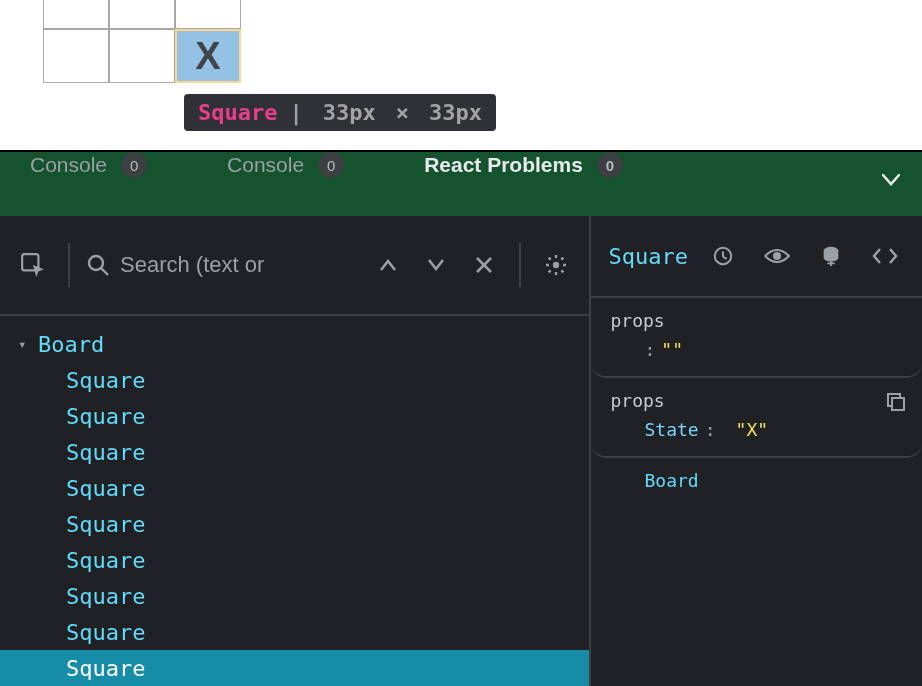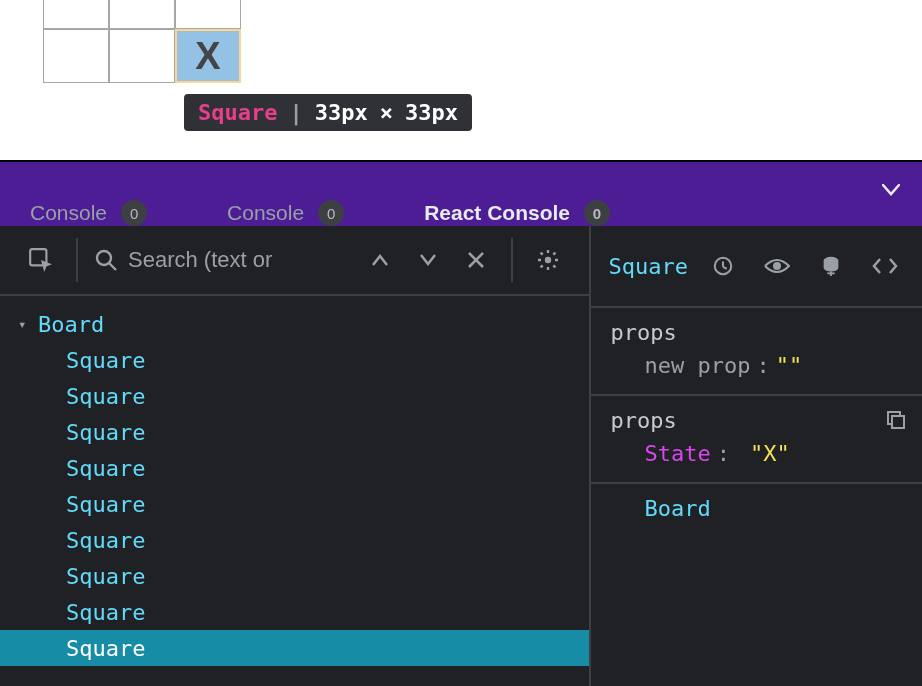--- a/index.html
+++ b/index.html
@@ -42,30 +42,30 @@
     font-size: 22px;
     font-weight: 600;
     padding: 6px 14px;
     border-radius: 4px;
     display: flex;
     align-items: center;
     gap: 12px;
   }
   .inspect-tooltip .comp { color: #e83e8c; }
   .inspect-tooltip .sep { color: #9aa0a6; }
-  .inspect-tooltip .dim { color: #ffffff; }
+  .inspect-tooltip .dim { color: #a3a3a3; margin-left: 8px; }
 
   
   .devtools { flex: 1; background: #202124; color: #bdc1c6; display: flex; flex-direction: column; font-size: 21px; }
 
   .tabbar {
     height: 64px;
-    background: #4c1d95;
+    background: #14532d;
     display: flex;
-    align-items: flex-end;
+    align-items: flex-start;
     padding: 0 12px 0 30px;
     gap: 80px;
     position: relative;
   }
   .tab {
     display: flex; align-items: center; gap: 14px;
     color: #9aa0a6; font-size: 21px; cursor: pointer;
   }
   .tab.active { color: #e8eaed; font-weight: 600; }
   .badge {
@@ -79,22 +79,22 @@
   }
 
   .panels { flex: 1; display: flex; }
 
   
   .tree-pane {
     width: 612px; display: flex; flex-direction: column;
     border-right: 2px solid #3c4043;
   }
   .tree-toolbar {
-    height: 70px; display: flex; align-items: center;
-    padding: 0 22px; gap: 10px;
+    height: 100px; display: flex; align-items: center;
+    padding: 0 14px; gap: 10px;
     border-bottom: 2px solid #3c4043;
   }
   .tool-icon {
     width: 38px; height: 38px; display: flex; align-items: center; justify-content: center;
     color: #9aa0a6; cursor: pointer; font-size: 22px;
   }
   .vsep { width: 2px; height: 44px; background: #3c4043; margin: 0 6px;}
   .search-wrap { display: flex; align-items: center; gap: 10px; flex: 1; color: #9aa0a6;}
   .search-input {
     background: transparent; border: none; outline: none;
@@ -118,27 +118,28 @@
   .detail-toolbar {
     height: 82px; display: flex; align-items: center;
     padding: 0 18px; gap: 16px;
     border-bottom: 2px solid #3c4043;
     font-family: ui-monospace, Menlo, monospace; font-size: 22px;
   }
   .detail-toolbar .sel-name { color: #61dafb; flex: 1;}
   .detail-section {
     padding: 12px 20px 16px 20px;
     border-bottom: 2px solid #3c4043;
-    font-family: ui-monospace, Menlo, monospace; font-size: 22px;
+    font-family: ui-monospace, Menlo, monospace; font-size: 18px;
     position: relative;
+    border-radius: 15px;
   }
   .detail-section .sec-title { color: #c7cbd1; margin-bottom: 8px;}
   .kv-row { padding-left: 34px; display: flex; gap: 6px;}
   .kv-key { color: #9aa0a6;}
-  .kv-key.state { color: #d946ef; text-align: right;}
+  .kv-key.state { color: #7dd3fc; text-align: right;}
   .kv-colon { color: #9aa0a6;}
   .kv-val { color: #f1e05a;}
   .rendered-link { color:#61dafb; padding-left:34px; cursor:pointer;}
   .float-icon { position:absolute; right:16px; top:14px; color:#9aa0a6; font-size:20px;}
 
   svg { display:block; }
 </style>
 </head>
 <body>
 
@@ -167,21 +168,21 @@
   <div class="tabbar">
     <div class="tab">
       <span>Console</span>
       <span class="badge">0</span>
     </div>
     <div class="tab">
       <span>Console</span>
       <span class="badge">0</span>
     </div>
     <div class="tab active">
-      <span>React Console</span>
+      <span>React Problems</span>
       <span class="badge">0</span>
     </div>
     <div class="chev-down">
       <svg width="18" height="12" viewBox="0 0 18 12">
           <path d="M1 1 L9 10 L17 1" stroke="#e8eaed" stroke-width="2.5" fill="none" stroke-linecap="round"></path>
         </svg>
     </div>
   </div>
 
   <div class="panels">
@@ -293,21 +294,20 @@
           <svg width="26" height="18" viewBox="0 0 26 18">
               <path d="M8 2 L2 9 L8 16" stroke="#9aa0a6" stroke-width="2.5" fill="none"></path>
               <path d="M18 2 L24 9 L18 16" stroke="#9aa0a6" stroke-width="2.5" fill="none"></path>
             </svg>
         </div>
       </div>
 
       <div class="detail-section">
         <div class="sec-title">props</div>
         <div class="kv-row">
-          <span class="kv-key">new prop</span>
           <span class="kv-colon">:</span>
           <span class="kv-val">""</span>
         </div>
       </div>
 
       <div class="detail-section">
         <span class="float-icon">
           <svg width="20" height="20" viewBox="0 0 20 20">
               <rect x="2" y="2" width="12" height="12" stroke="#9aa0a6" stroke-width="2" fill="none"></rect>
               <rect x="6" y="6" width="12" height="12" stroke="#9aa0a6" stroke-width="2" fill="#202124"></rect>

